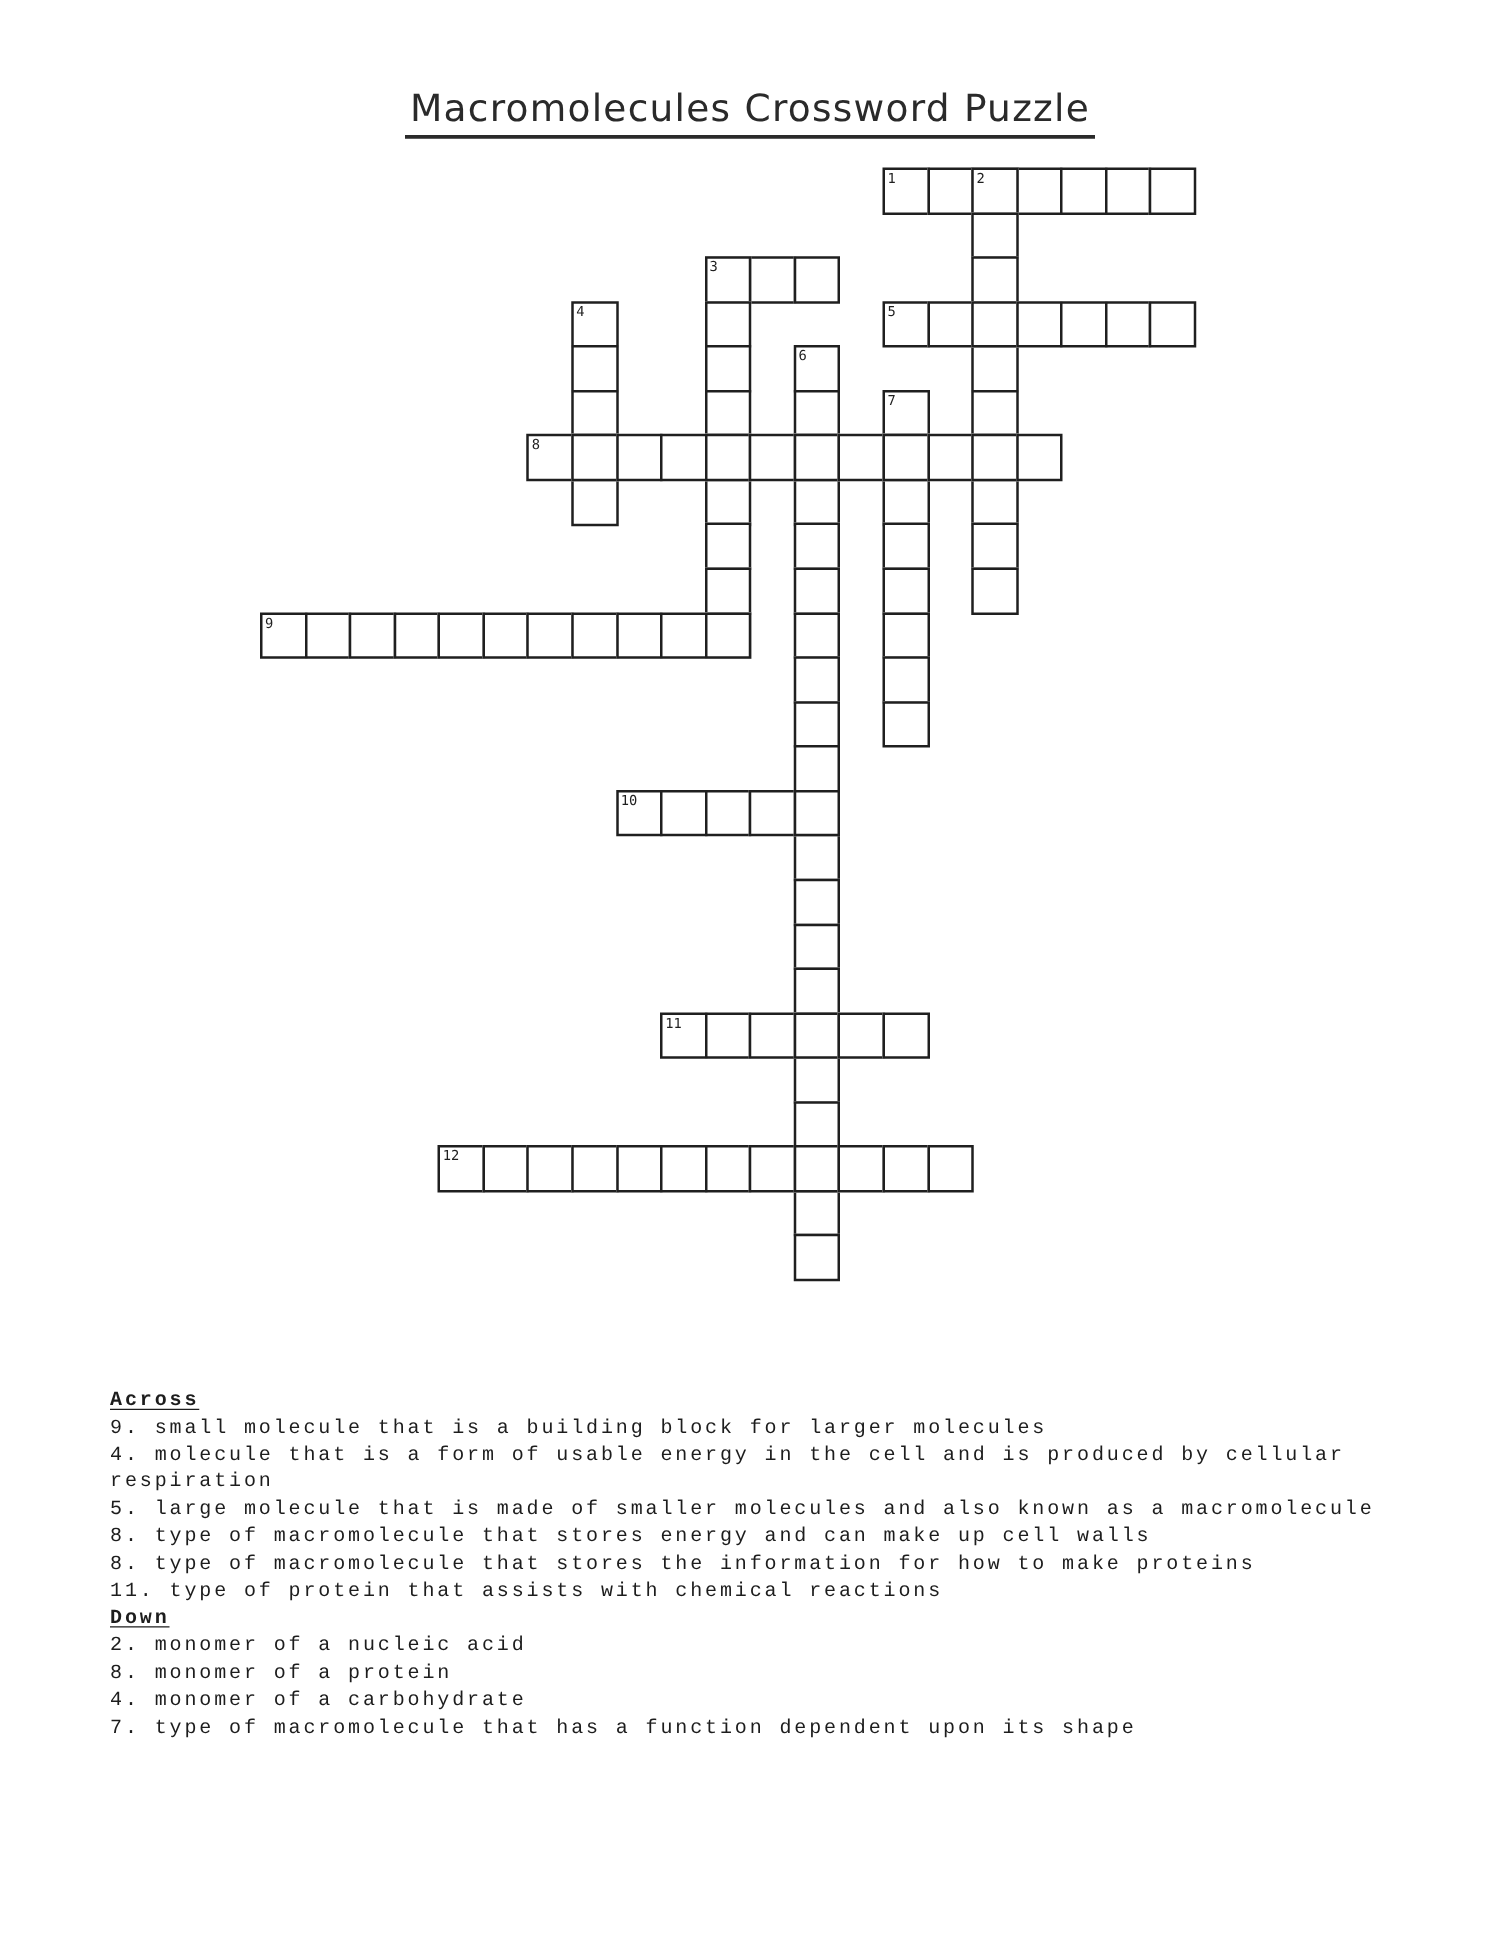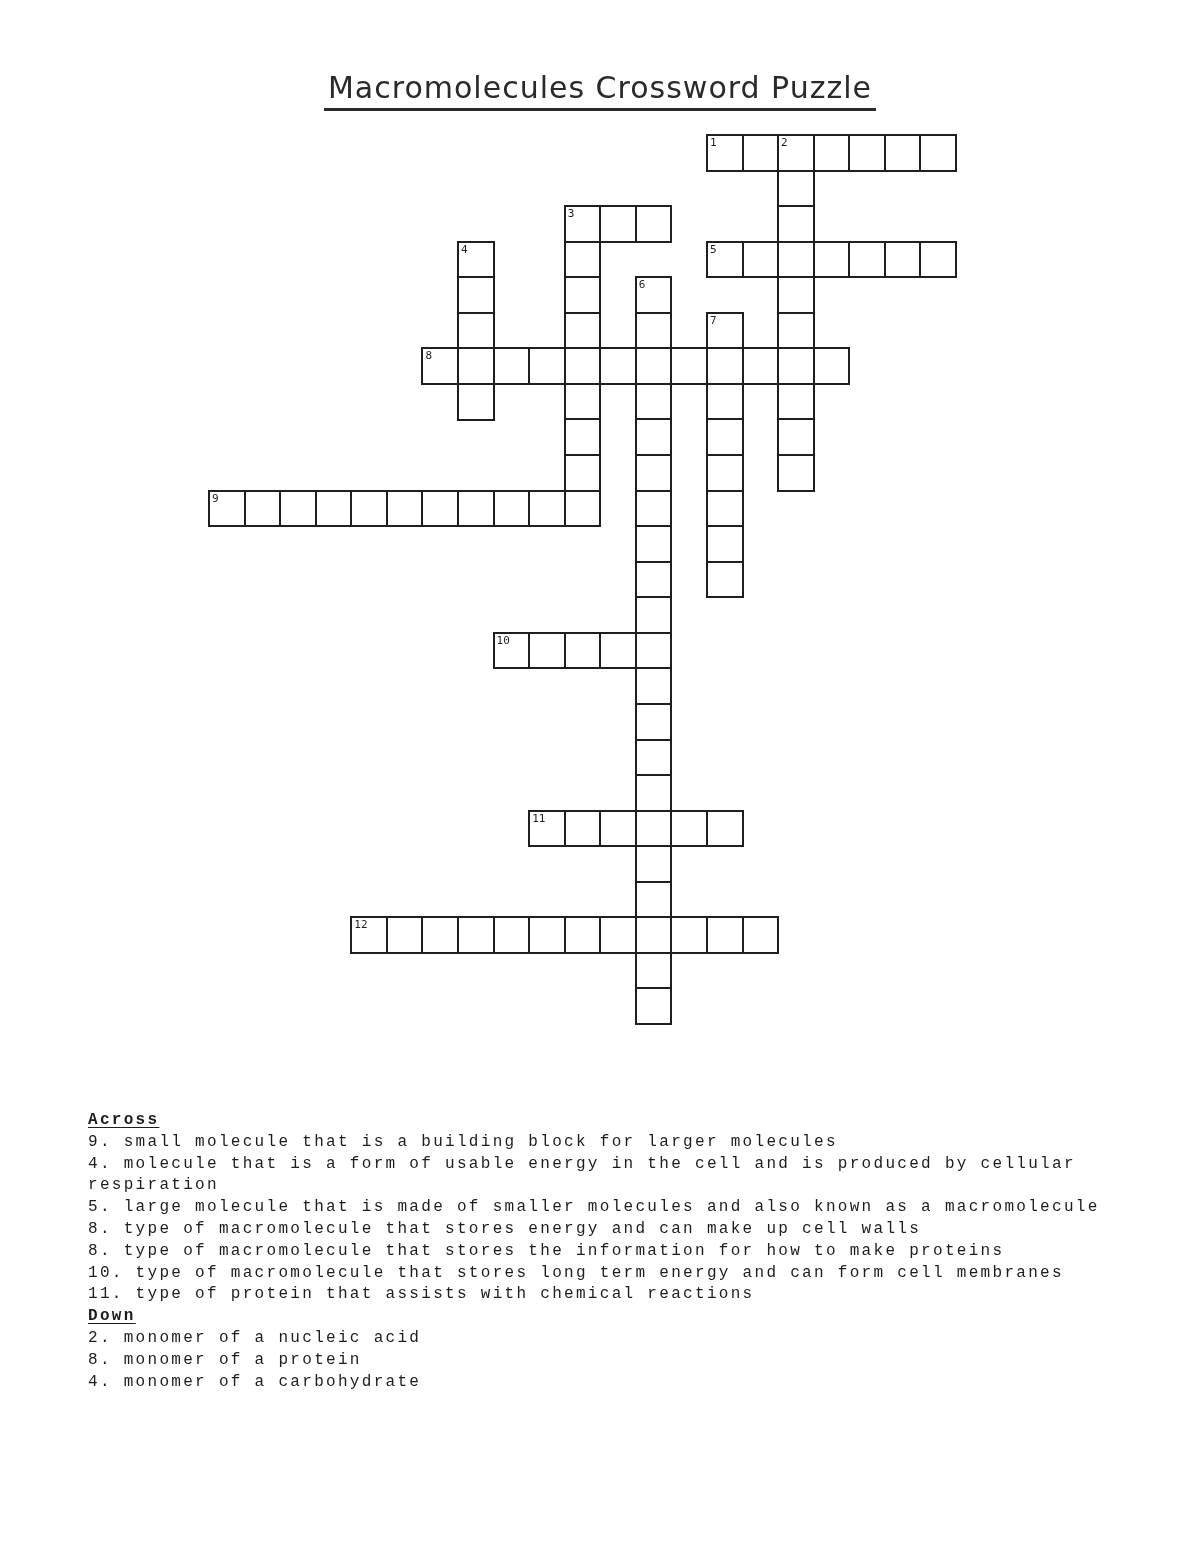--- a/index.html
+++ b/index.html
@@ -218,24 +218,24 @@
     </div>
 
   <div class="clues">
     <div class="clue-header">Across</div>
     <div id="across-list">
         <div class="clue">9. small molecule that is a building block for larger molecules</div>
         <div class="clue">4. molecule that is a form of usable energy in the cell and is produced by cellular respiration</div>
         <div class="clue">5. large molecule that is made of smaller molecules and also known as a macromolecule</div>
         <div class="clue">8. type of macromolecule that stores energy and can make up cell walls</div>
         <div class="clue">8. type of macromolecule that stores the information for how to make proteins</div>
-        <div class="clue">10. type of macromolecule that stores long term energy and can form cell membranes</div>
         <div class="clue">11. type of protein that assists with chemical reactions</div>
       </div>
     <div class="clue-header">Down</div>
     <div id="down-list">
         <div class="clue">2. monomer of a nucleic acid</div>
         <div class="clue">8. monomer of a protein</div>
         <div class="clue">4. monomer of a carbohydrate</div>
+        <div class="clue">7. type of macromolecule that has a function dependent upon its shape</div>
       </div>
   </div>
 
 </div>
 
 </body></html>

